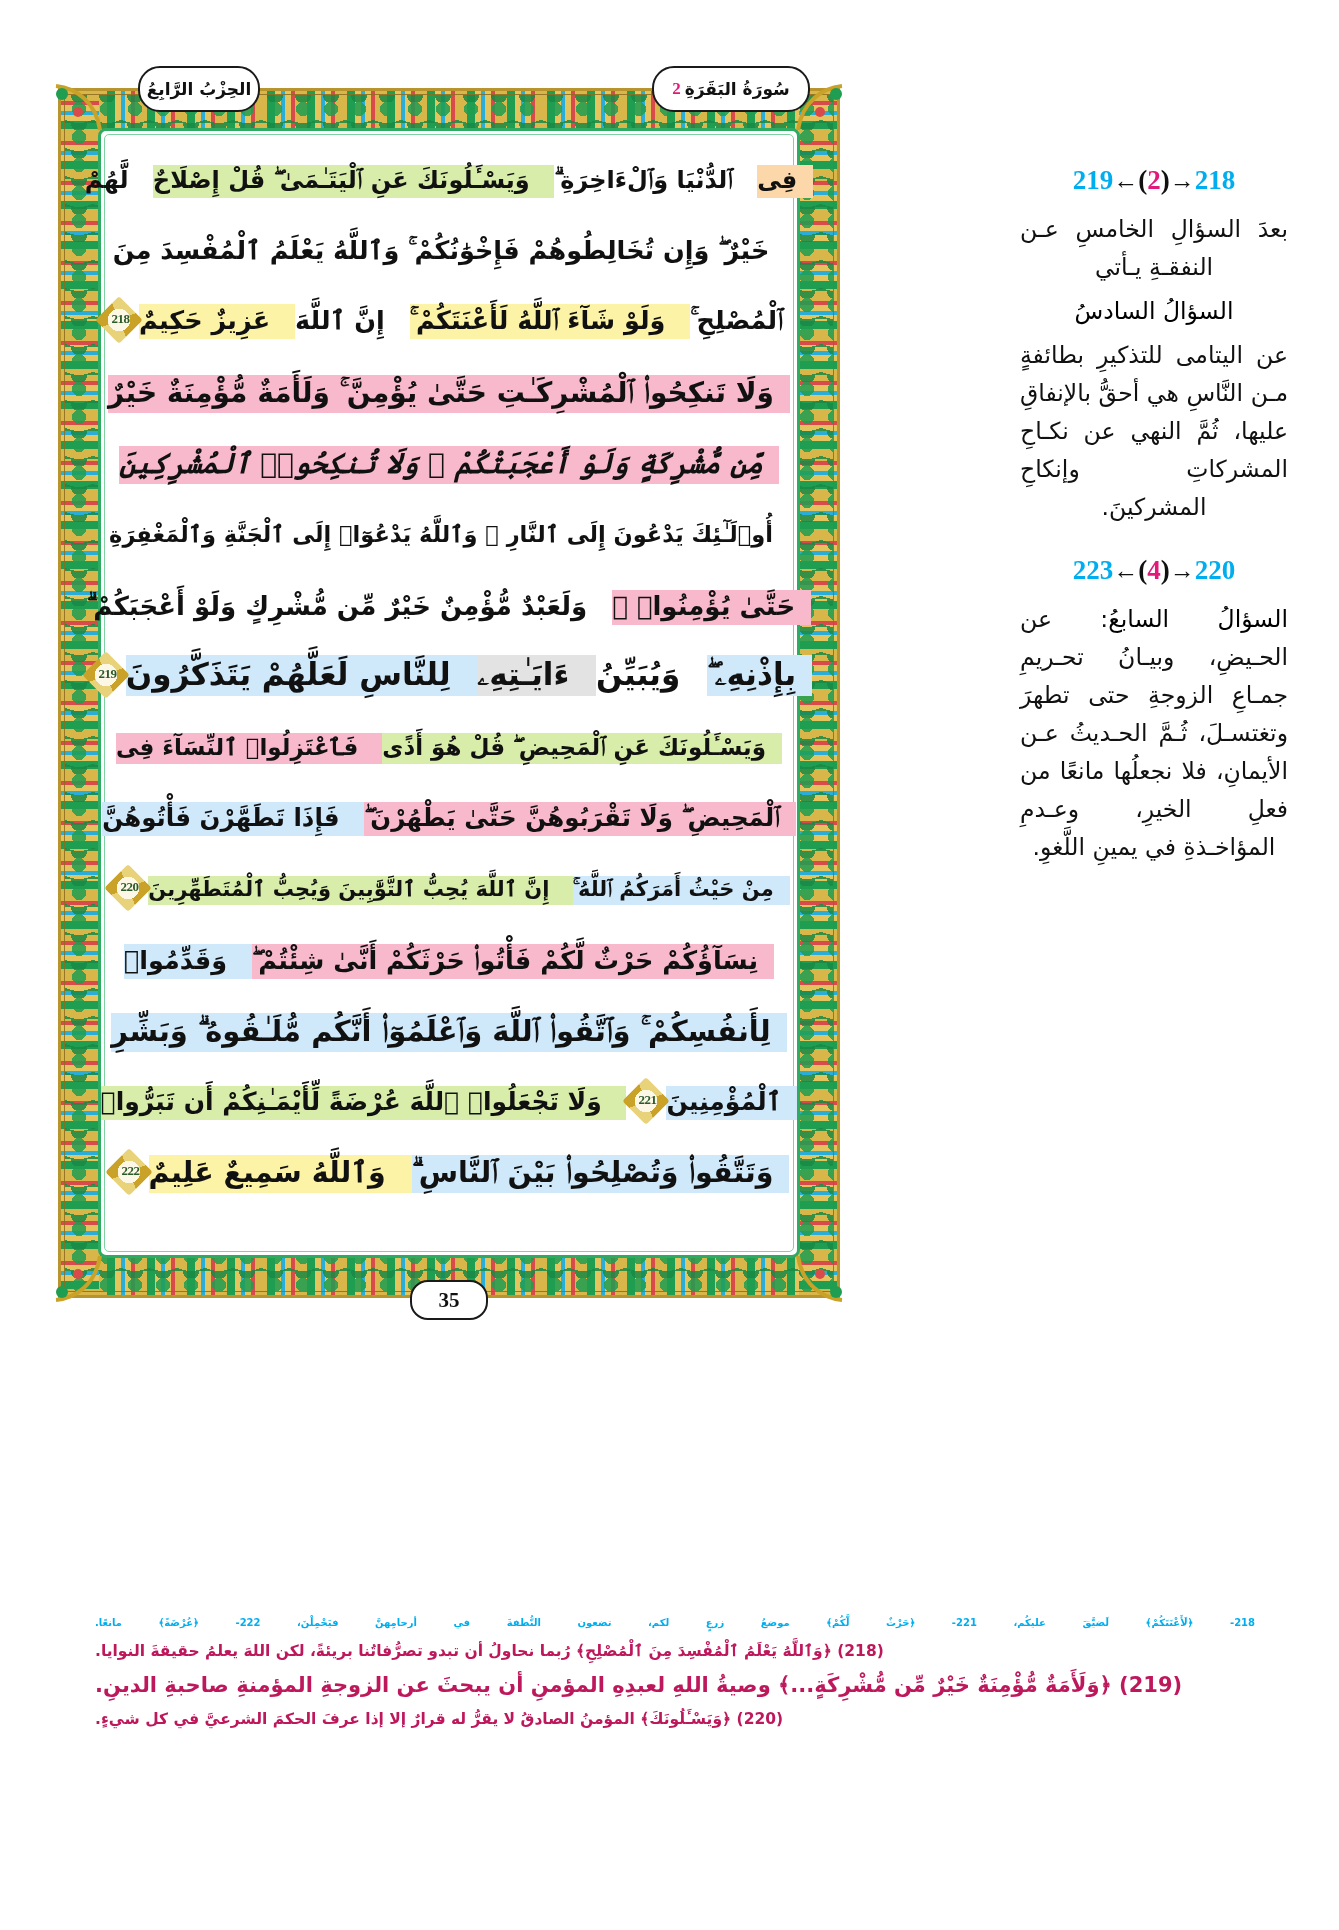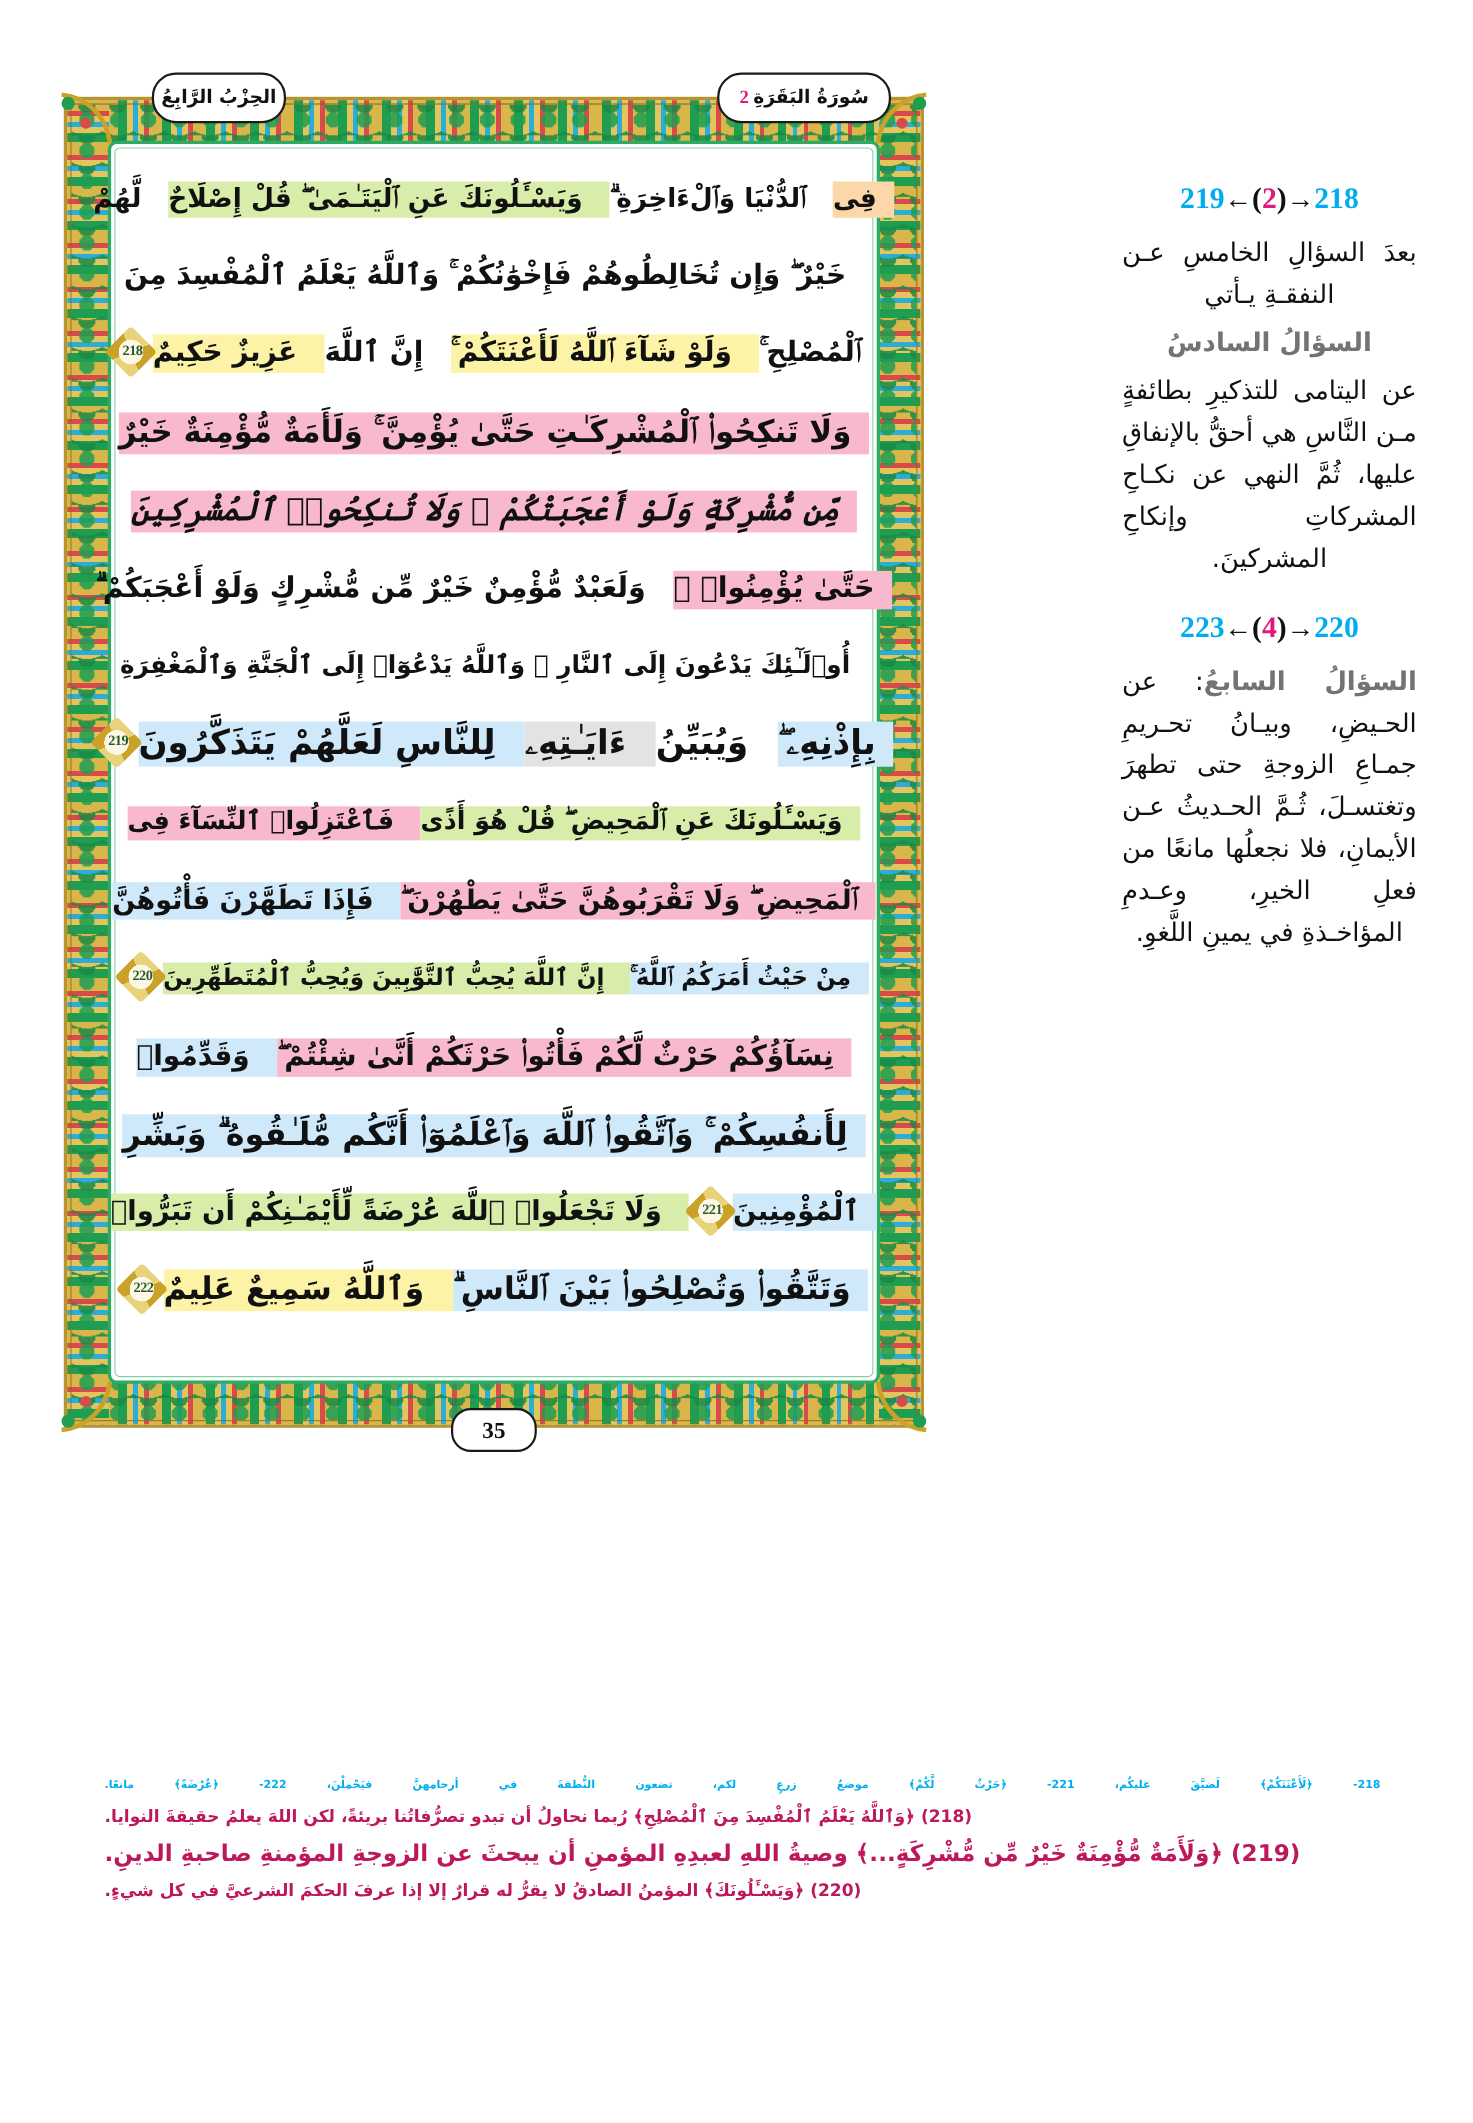--- a/index.html
+++ b/index.html
@@ -207,22 +207,22 @@
     font-family: "DejaVu Sans", "Liberation Sans", sans-serif;
     font-size: 23.5px;
     line-height: 1.62;
     color: #111;
     margin: 0 0 6px 0;
     text-align: justify;
     text-align-last: center;
     direction: rtl;
   }
   .sb-head {
-    color: #737373;
-    font-weight: 700;
+    color: #000000;
+    font-weight: 400;
   }
   .sb-gap { height: 22px; }
 
   
   #footnotes {
     position: absolute;
     left: 95px; top: 1615px;
     width: 1160px;
     direction: rtl;
   }
@@ -320,24 +320,24 @@
       <div class="qline">
         <div class="qtext" style="font-size: 25.5px;"><span class="hl hl-none">ٱلْمُصْلِحِ ۚ</span><span class="hl hl-yellow"> وَلَوْ شَآءَ ٱللَّهُ لَأَعْنَتَكُمْ ۚ</span><span class="hl hl-none"> إِنَّ ٱللَّهَ</span><span class="hl hl-yellow"> عَزِيزٌ حَكِيمٌ</span><span class="ayah-mark"><span>218</span></span></div>
       </div>
       <div class="qline">
         <div class="qtext" style="font-size: 28px;"><span class="hl hl-pink">وَلَا تَنكِحُوا۟ ٱلْمُشْرِكَـٰتِ حَتَّىٰ يُؤْمِنَّ ۚ وَلَأَمَةٌ مُّؤْمِنَةٌ خَيْرٌ</span></div>
       </div>
       <div class="qline">
         <div class="qtext" style="font-size: 28px; font-style: italic;"><span class="hl hl-pink">مِّن مُّشْرِكَةٍ وَلَوْ أَعْجَبَتْكُمْ ۗ وَلَا تُنكِحُوا۟ ٱلْمُشْرِكِينَ</span></div>
       </div>
       <div class="qline">
+        <div class="qtext" style="font-size: 22.5px;"><span class="hl hl-none">أُو۟لَـٰٓئِكَ يَدْعُونَ إِلَى ٱلنَّارِ ۖ وَٱللَّهُ يَدْعُوٓا۟ إِلَى ٱلْجَنَّةِ وَٱلْمَغْفِرَةِ</span></div>
+      </div>
+      <div class="qline">
         <div class="qtext" style="font-size: 26px;"><span class="hl hl-pink">حَتَّىٰ يُؤْمِنُوا۟ ۚ</span><span class="hl hl-none"> وَلَعَبْدٌ مُّؤْمِنٌ خَيْرٌ مِّن مُّشْرِكٍ وَلَوْ أَعْجَبَكُمْ ۗ</span></div>
-      </div>
-      <div class="qline">
-        <div class="qtext" style="font-size: 22.5px;"><span class="hl hl-none">أُو۟لَـٰٓئِكَ يَدْعُونَ إِلَى ٱلنَّارِ ۖ وَٱللَّهُ يَدْعُوٓا۟ إِلَى ٱلْجَنَّةِ وَٱلْمَغْفِرَةِ</span></div>
       </div>
       <div class="qline">
         <div class="qtext" style="font-size: 31px;"><span class="hl hl-blue">بِإِذْنِهِۦ ۖ</span><span class="hl hl-none"> وَيُبَيِّنُ</span><span class="hl hl-grey"> ءَايَـٰتِهِۦ</span><span class="hl hl-blue"> لِلنَّاسِ لَعَلَّهُمْ يَتَذَكَّرُونَ</span><span class="ayah-mark"><span>219</span></span></div>
       </div>
       <div class="qline">
         <div class="qtext" style="font-size: 23px;"><span class="hl hl-green">وَيَسْـَٔلُونَكَ عَنِ ٱلْمَحِيضِ ۖ قُلْ هُوَ أَذًى</span><span class="hl hl-pink"> فَٱعْتَزِلُوا۟ ٱلنِّسَآءَ فِى</span></div>
       </div>
       <div class="qline">
         <div class="qtext" style="font-size: 24.5px;"><span class="hl hl-pink">ٱلْمَحِيضِ ۖ وَلَا تَقْرَبُوهُنَّ حَتَّىٰ يَطْهُرْنَ ۖ</span><span class="hl hl-blue"> فَإِذَا تَطَهَّرْنَ فَأْتُوهُنَّ</span></div>
       </div>

